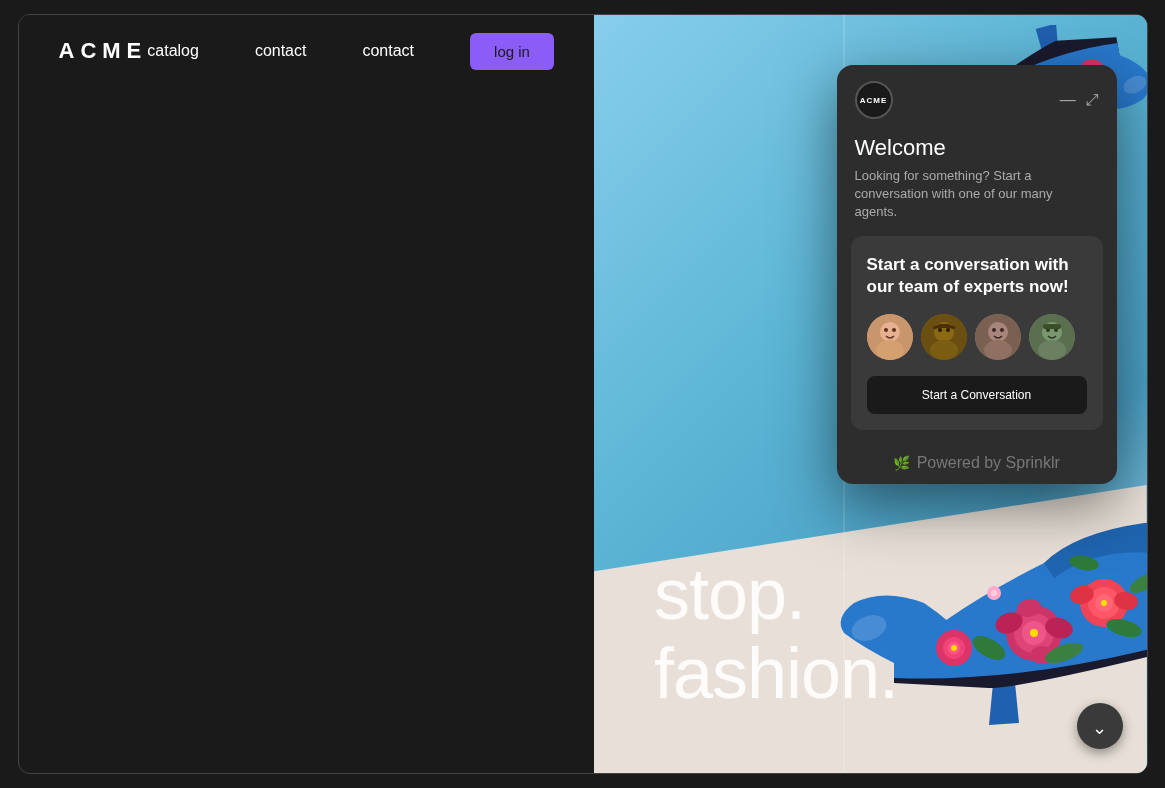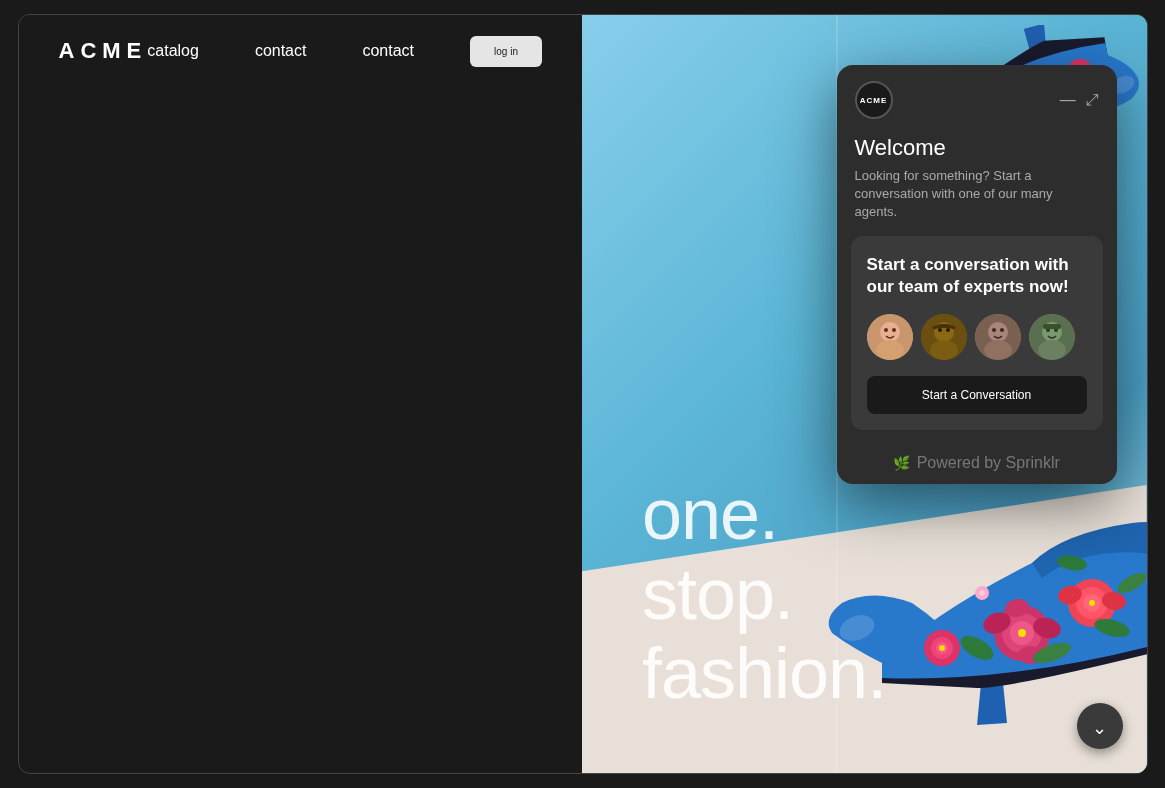--- a/index.html
+++ b/index.html
@@ -47,26 +47,26 @@
       gap: 56px;
     }
     .navbar-link {
       color: #ffffff;
       font-size: 16px;
       font-weight: 400;
       text-decoration: none;
       cursor: pointer;
     }
     .navbar-login-btn {
-      background: #e5e5e5;
+      background: #8b5cf6;
       color: #1a1a1a;
       border: none;
       border-radius: 6px;
       padding: 10px 24px;
-      font-size: 10px;
+      font-size: 15px;
       font-weight: 500;
       cursor: pointer;
     }
 
     
     .hero {
       flex: 1;
       position: relative;
       overflow: hidden;
       background: #7ec8e3;
@@ -382,21 +382,20 @@
           <ellipse cx="160" cy="277" rx="13" ry="6" fill="#2d7a3a" transform="rotate(10,160,277)"></ellipse>
 
           <ellipse cx="115" cy="240" rx="12" ry="6" fill="#3a8040" transform="rotate(-25,115,240)"></ellipse>
 
           <ellipse cx="20" cy="278" rx="12" ry="8" fill="rgba(255,255,255,0.15)" transform="rotate(-15,20,278)"></ellipse>
         </g>
       </svg>
     </div>
 
     <div class="hero-text">
-      <div>one.</div>
       <div>stop.</div>
       <div>fashion.</div>
     </div>
 
     <div class="chat-widget">
 
       <div class="chat-header">
         <div class="chat-logo-circle">ACME</div>
         <div class="chat-header-icons">
           <span class="chat-header-icon">—</span>

